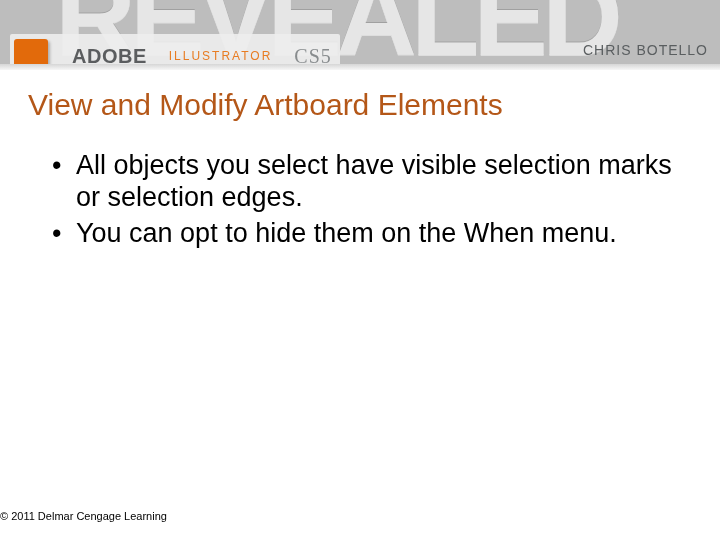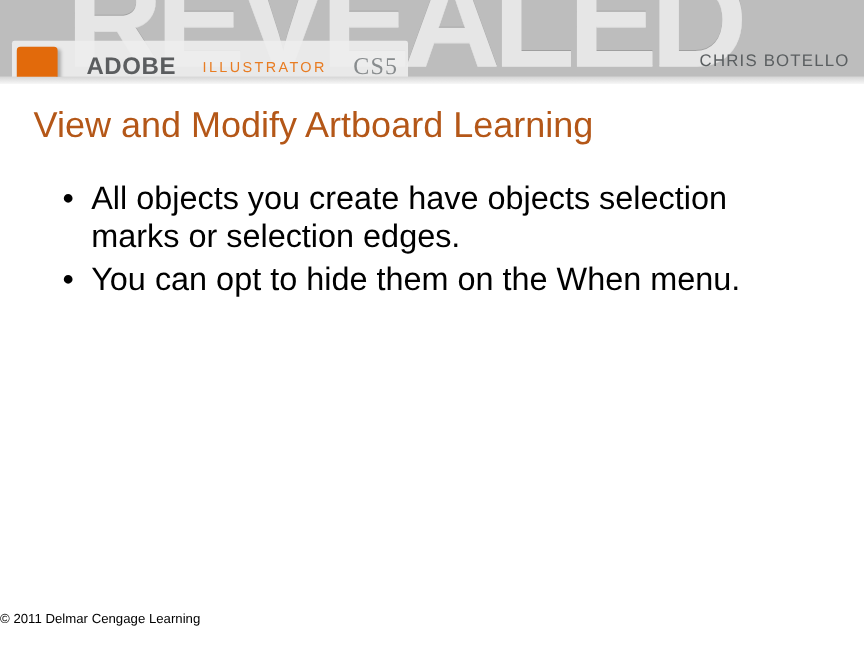--- a/index.html
+++ b/index.html
@@ -133,20 +133,20 @@
   <div class="adobe-block">
     <div class="swatch"></div>
     <span class="adobe">ADOBE</span>
     <span class="illustrator">ILLUSTRATOR</span>
     <span class="cs5">CS5</span>
   </div>
   <div class="author">CHRIS BOTELLO</div>
 </div>
 <div class="lip"></div>
 
-<h1 class="slide-title">View and Modify Artboard Learning</h1>
+<h1 class="slide-title">View and Modify Artboard Elements</h1>
 
 <ul class="bullets">
-  <li>All objects you create have objects selection marks or selection edges.</li>
+  <li>All objects you select have visible selection marks or selection edges.</li>
   <li>You can opt to hide them on the When menu.</li>
 </ul>
 
 <div class="footer">© 2011 Delmar Cengage Learning</div>
 
 </body></html>

